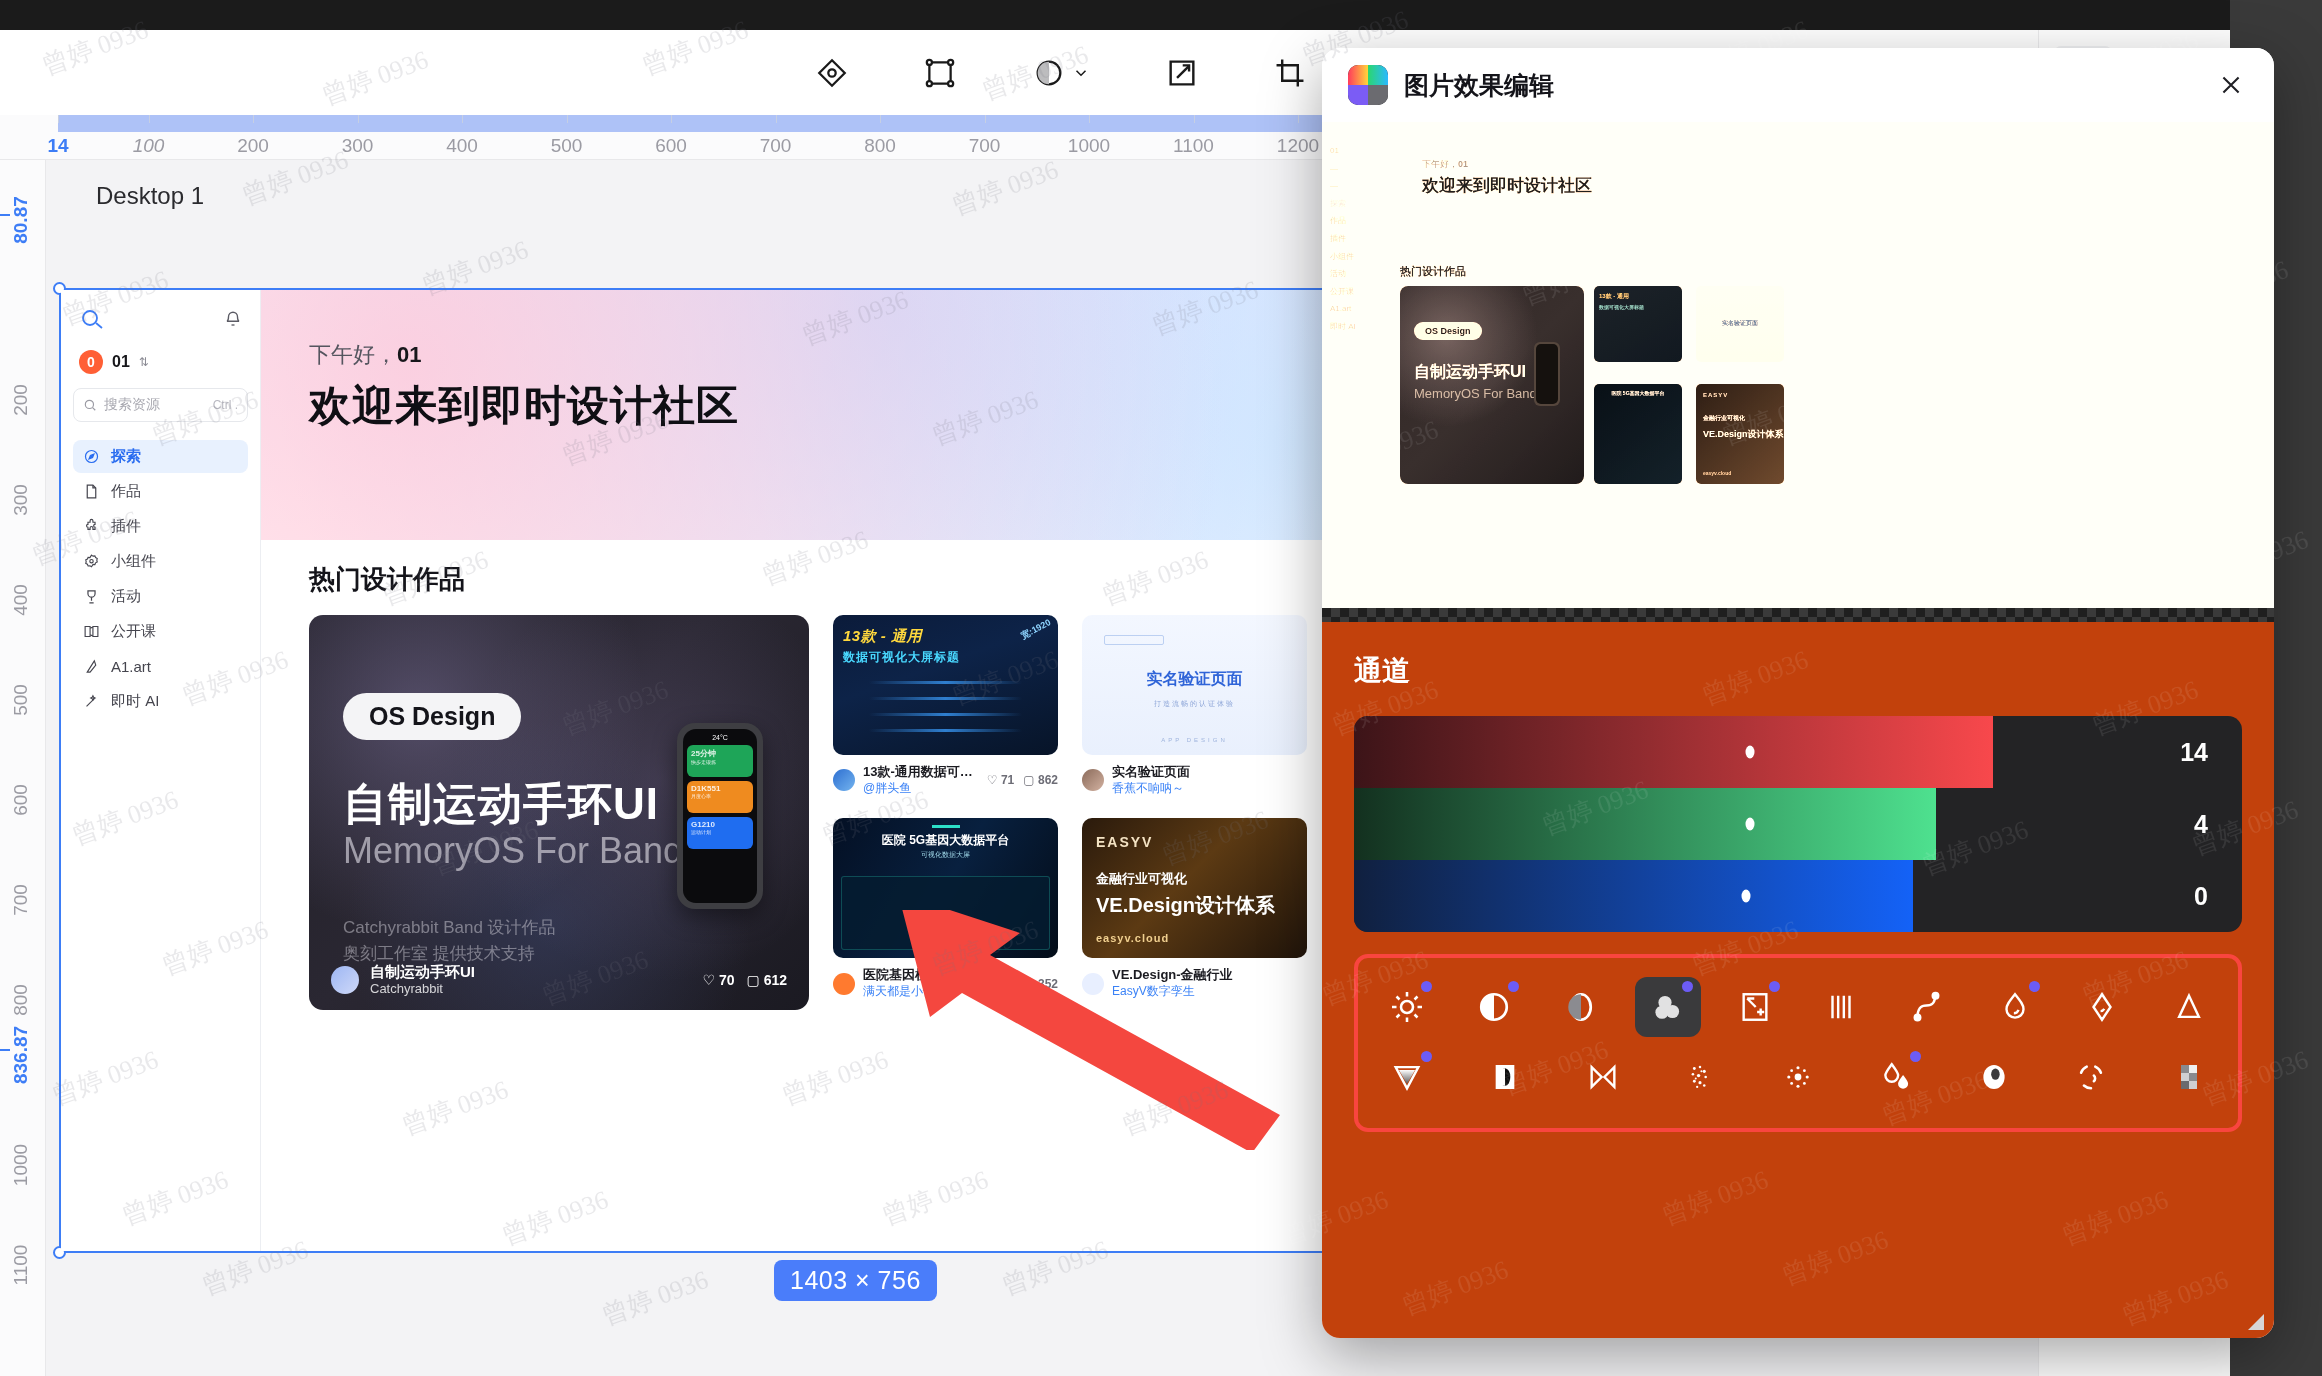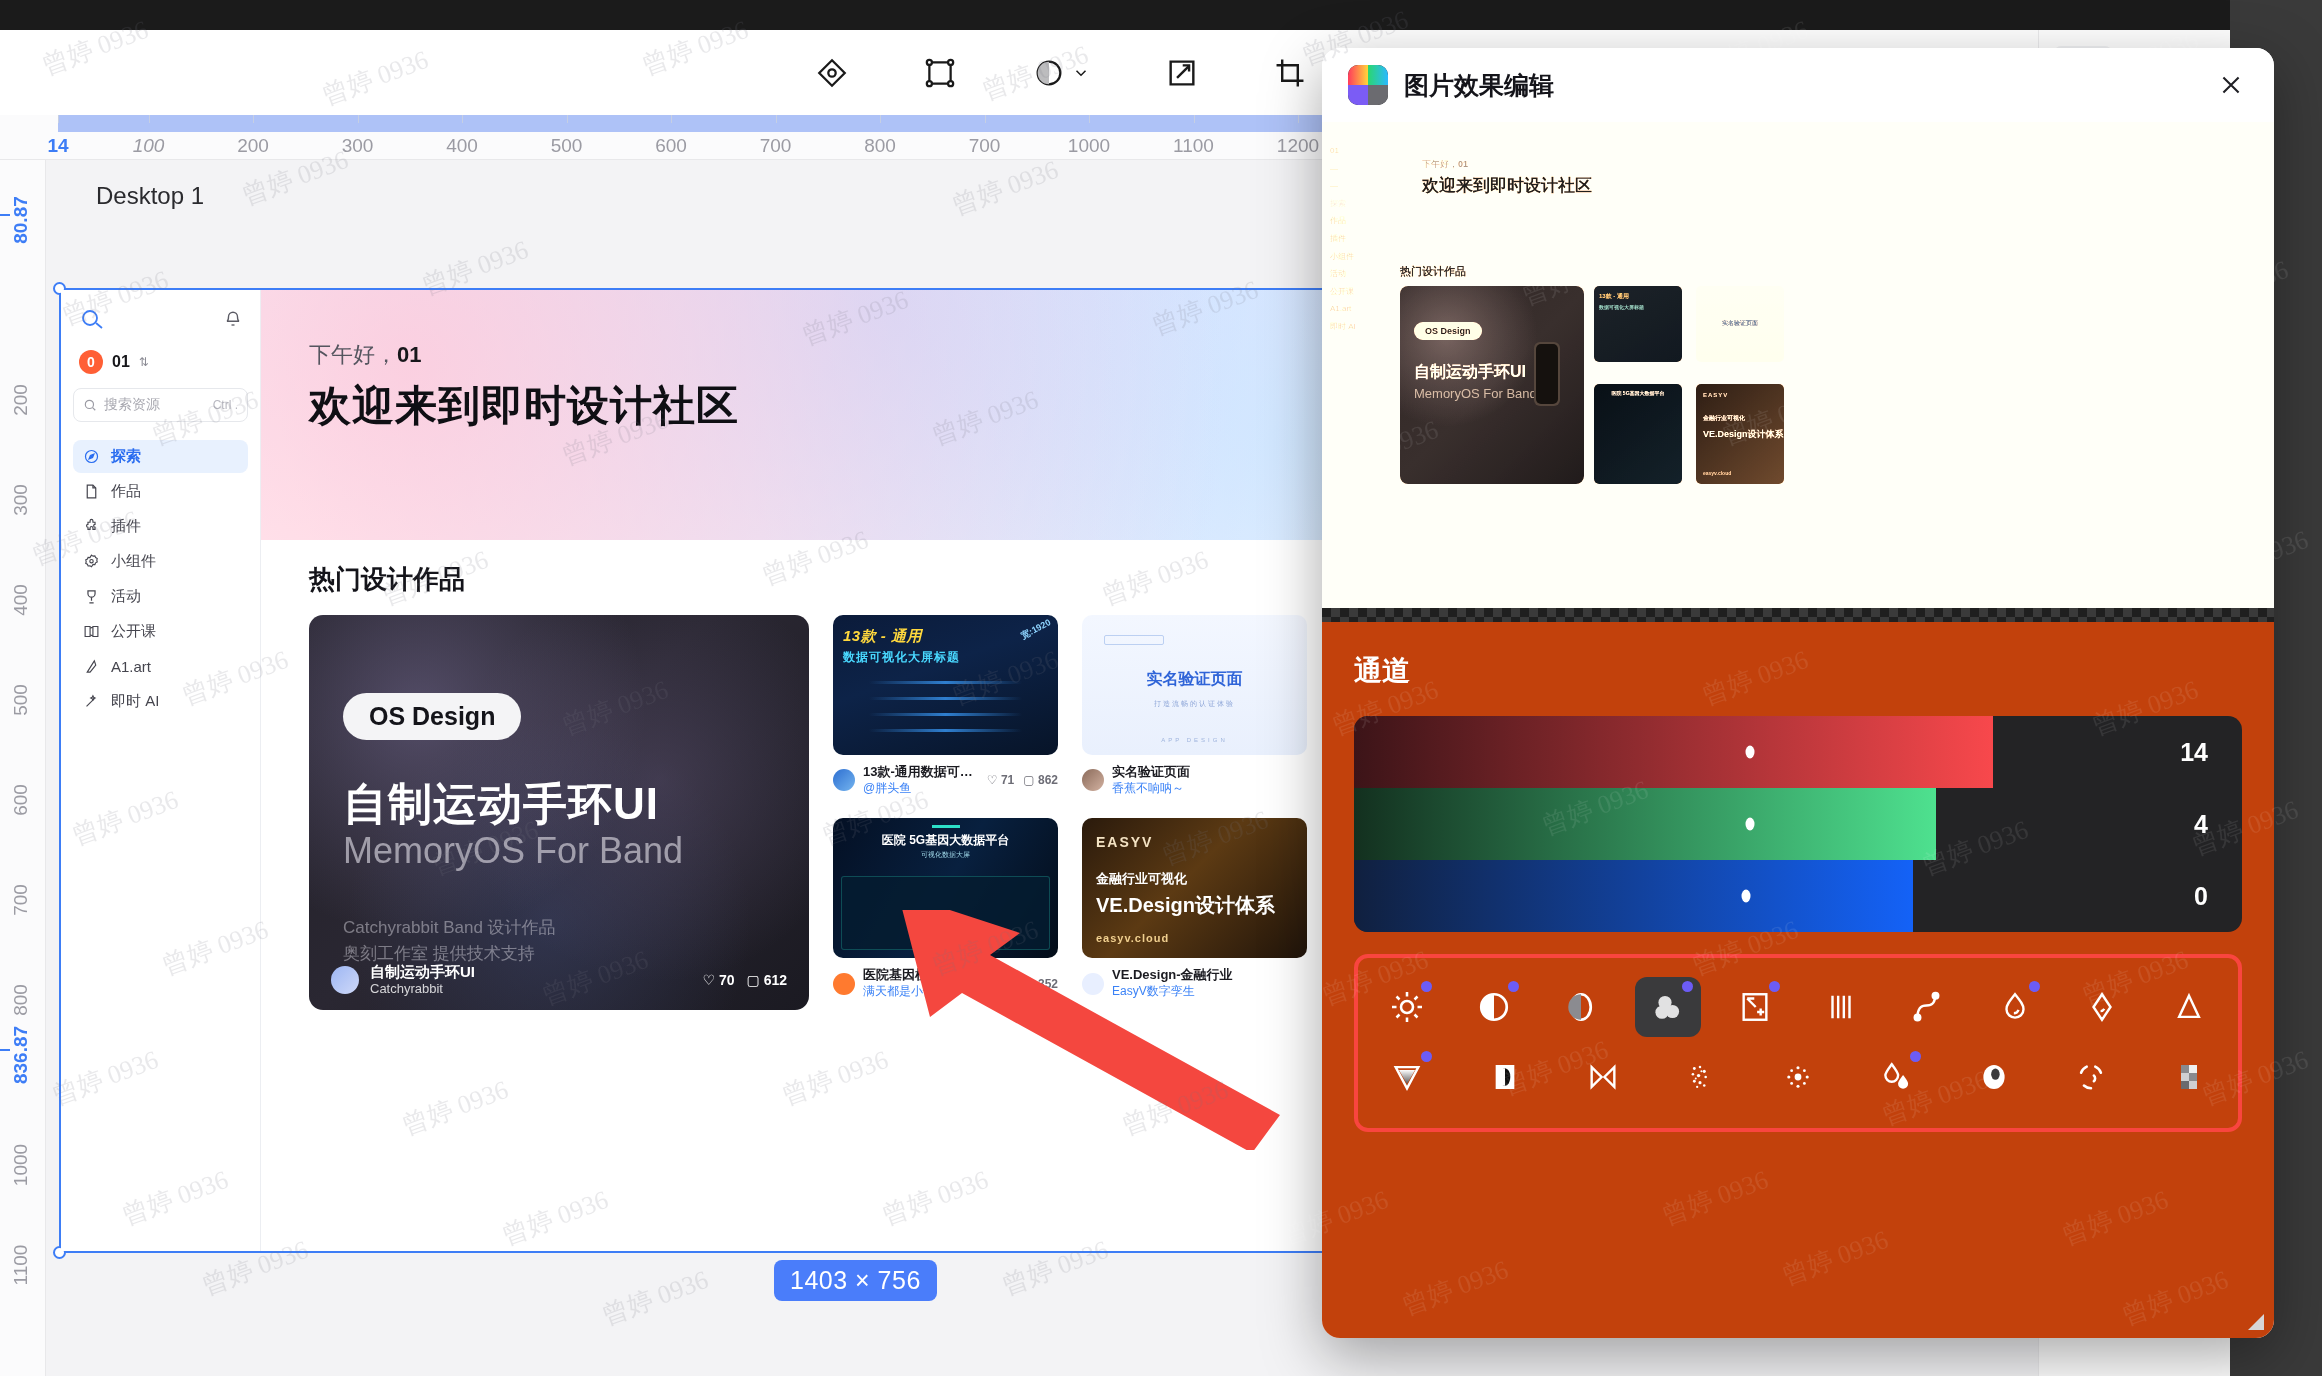--- a/index.html
+++ b/index.html
@@ -559,20 +559,37 @@
 
             <div class="feature-card">
               <div class="os-badge">OS Design</div>
               <div class="feat-title">自制运动手环UI</div>
               <div class="feat-sub">MemoryOS For Band</div>
               <div class="feat-credit">
                 <div>Catchyrabbit Band 设计作品</div>
                 <div>奥刻工作室 提供技术支持</div>
               </div>
 
+              <div class="watch">
+                <div class="screen">
+                  <div class="w-status">24°C</div>
+                  <div class="w-tile w-g">
+                    <span style="font-size:8px;font-weight:700">25分钟</span>
+                    <span>快步走锻炼</span>
+                  </div>
+                  <div class="w-tile w-o">
+                    <span style="font-size:8px;font-weight:700">D1K551</span>
+                    <span>月度心率</span>
+                  </div>
+                  <div class="w-tile w-b">
+                    <span style="font-size:8px;font-weight:700">G1210</span>
+                    <span>运动计划</span>
+                  </div>
+                </div>
+              </div>
 
               <div class="card-foot">
                 <span class="av"></span>
                 <span class="cf-texts">
                   <span class="cf-title" style="display:block">自制运动手环UI</span>
                   <span class="cf-author" style="display:block">Catchyrabbit</span>
                 </span>
                 <span class="cf-stats">
                   <span>♡ <span>70</span></span>
                   <span>▢ <span>612</span></span>

